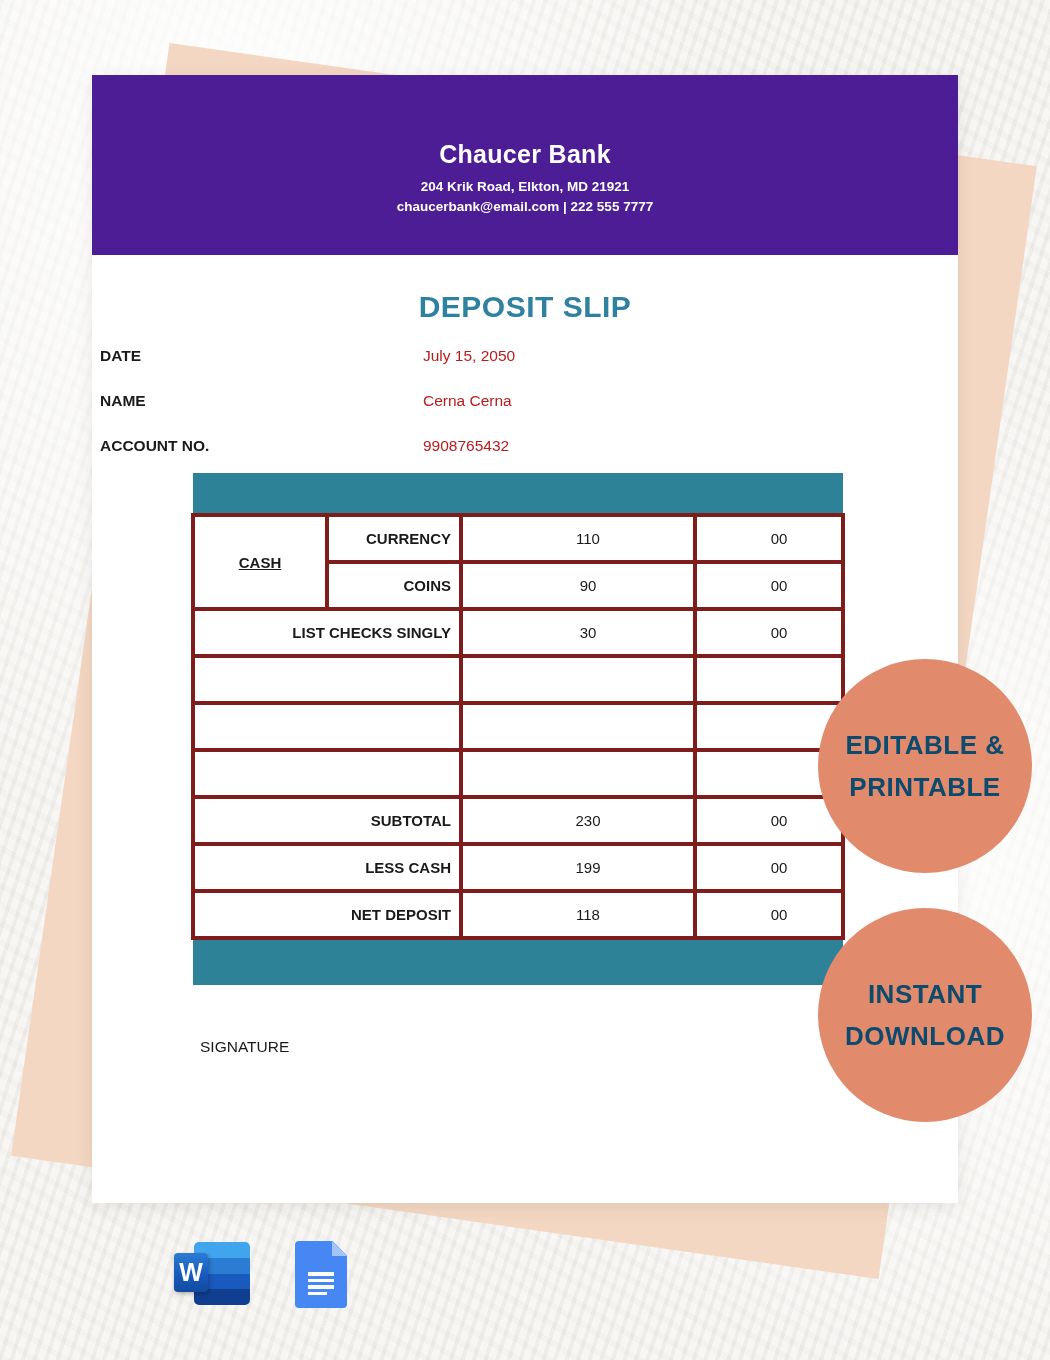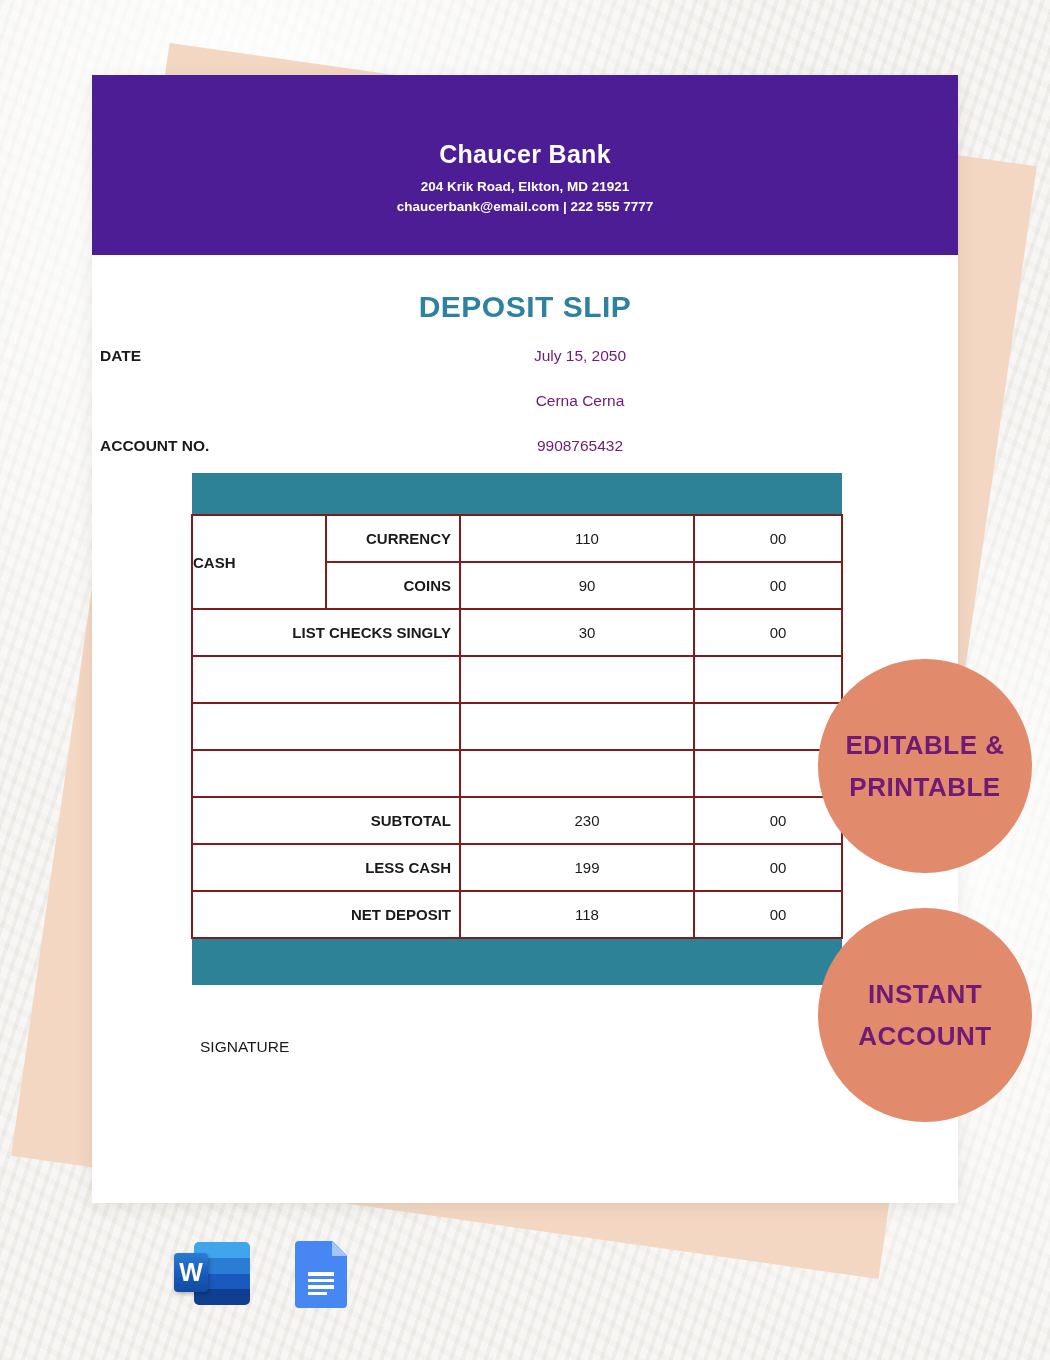--- a/index.html
+++ b/index.html
@@ -40,43 +40,43 @@
     color:#2e81a0; font-size:30px; font-weight:700; letter-spacing:.5px;
   }
 
   .fields{ position:absolute; top:258px; left:0; right:0; }
   .field-row{ position:relative; height:45px; line-height:45px; }
   .field-label{
     position:absolute; left:8px; width:220px; 
     font-weight:700; font-size:15.5px; color:#1a1a1a;
   }
   .field-value{
-    position:absolute; left:338px; width:300px; text-align:center;
-    font-size:15.5px; color:#701a75;
+    position:absolute; left:331px; width:300px; 
+    font-size:15.5px; color:#b91c1c;
   }
 
   table.slip{
     position:absolute; left:99px; top:398px; width:650px;
     border-collapse:collapse; table-layout:fixed; color:#1a1a1a;
   }
-  table.slip td{ border:2px solid #7f1d1d; font-size:15px; height:47px; vertical-align:middle; }
+  table.slip td{ border:4px solid #7f1d1d; font-size:15px; height:47px; vertical-align:middle; }
   table.slip tr.bar td{ border:none; background:#2e8298; }
   table.slip tr.bar-top td{ height:42px; }
-  td.cell-group{ text-align:left; font-weight:700; }
+  td.cell-group{ text-align:center; font-weight:700;text-decoration:underline; }
   td.cell-label{ text-align:right; font-weight:700; padding-right:8px; }
   td.cell-num{ text-align:center;padding-left:20px; }
 
   .signature-label{
     position:absolute; left:108px; top:963px;
     font-weight:400; font-size:15.5px; color:#1a1a1a;
   }
 
   .badge{
     position:absolute; width:214px; height:214px; border-radius:50%;
-    background:#e28b6c; color:#701a75; display:flex; flex-direction:column;
+    background:#e28b6c; color:#0c4a6e; display:flex; flex-direction:column;
     align-items:center; justify-content:center; text-align:center;
     font-weight:700; font-size:26px; line-height:32px; letter-spacing:.5px;gap:10px;
   }
   .badge-editable{ left:818px; top:659px; }
   .badge-instant{ left:818px; top:908px; }
 
   
   .word-icon{ position:absolute; left:174px; top:1238px; width:78px; height:70px; }
   .word-doc{
     position:absolute; left:20px; top:4px; width:56px; height:63px;
@@ -122,20 +122,21 @@
     </div>
 
     <div class="doc-title">DEPOSIT SLIP</div>
 
     <div class="fields">
       <div class="field-row">
         <span class="field-label">DATE</span>
         <span class="field-value">July 15, 2050</span>
       </div>
       <div class="field-row">
+        <span class="field-label">NAME</span>
         <span class="field-value">Cerna Cerna</span>
       </div>
       <div class="field-row">
         <span class="field-label">ACCOUNT NO.</span>
         <span class="field-value">9908765432</span>
       </div>
     </div>
 
     <table class="slip">
       <colgroup>
@@ -202,21 +203,21 @@
 
     <div class="signature-label">SIGNATURE</div>
   </div>
 
   <div class="badge badge-editable">
     <span>EDITABLE &amp;</span>
     <span>PRINTABLE</span>
   </div>
   <div class="badge badge-instant">
     <span>INSTANT</span>
-    <span>ACCOUNT</span>
+    <span>DOWNLOAD</span>
   </div>
 
   <div class="word-icon">
     <div class="word-doc">
       <div class="band band-1"></div>
         <div class="band band-2"></div>
       <div class="band band-3"></div>
         <div class="band band-4"></div>
     </div>
     <div class="word-square">W</div>

